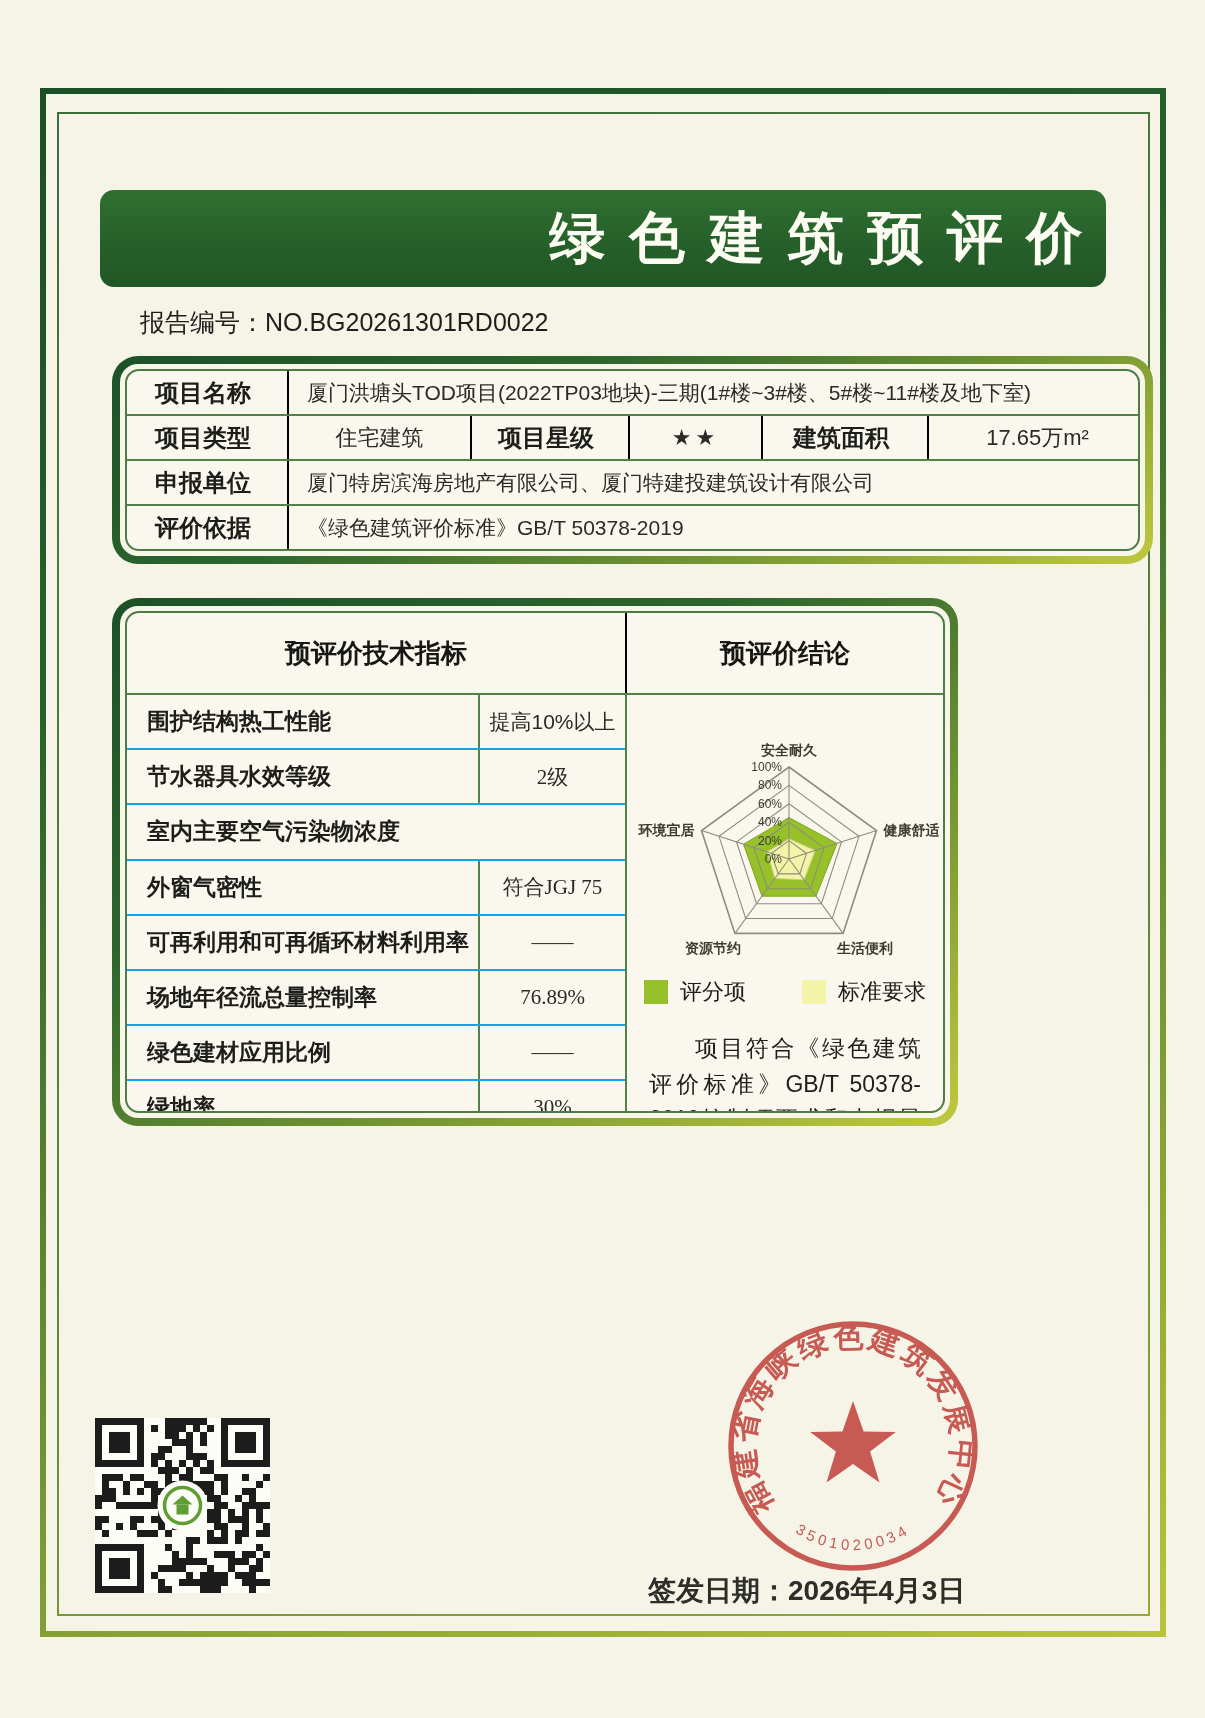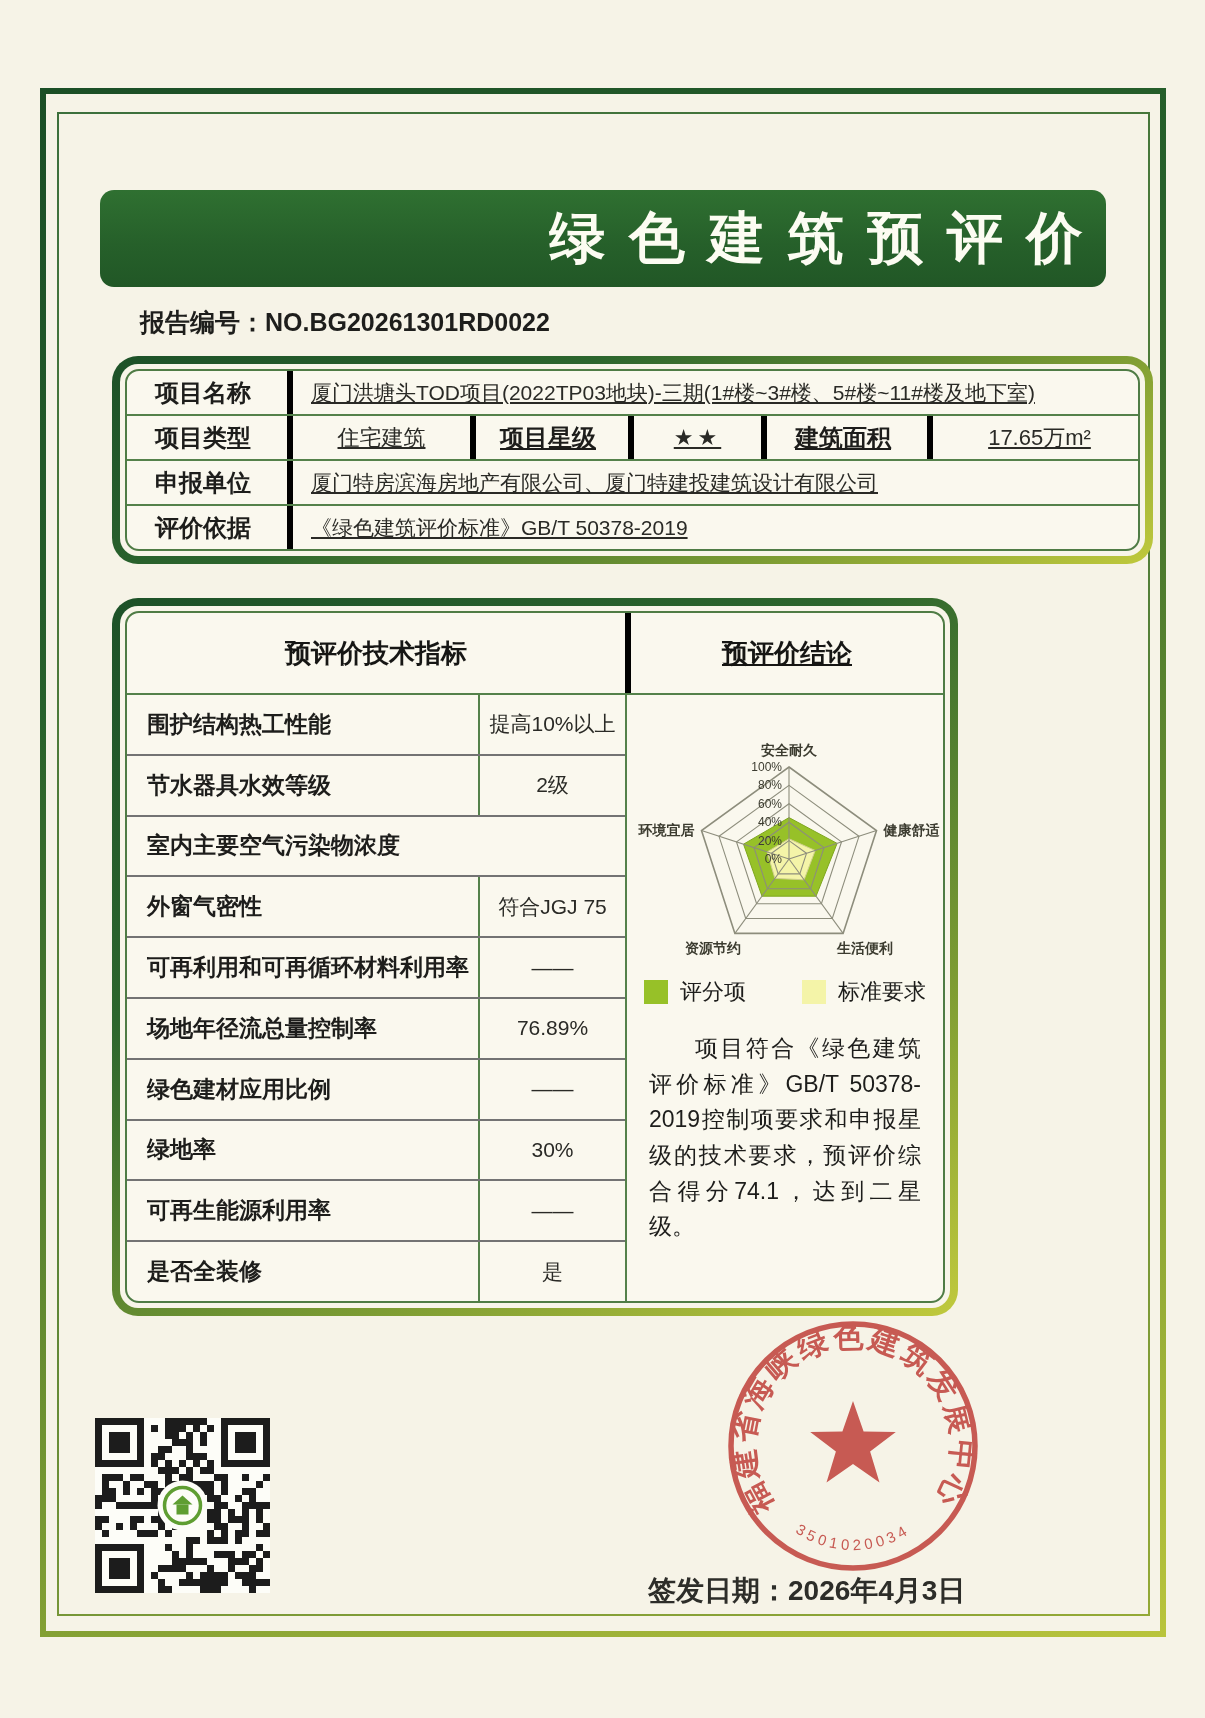--- a/index.html
+++ b/index.html
@@ -15,48 +15,48 @@
   .frame-thick-fill{position:absolute;left:6px;top:6px;right:6px;bottom:6px;background:#f6f3e7;}
   .frame-thin{position:absolute;left:57px;top:112px;width:1089px;height:1500px;
     border:2px solid #4d7a40;
     border-image:linear-gradient(160deg,#3c6f3c 0%,#5b8438 60%,#94a936 100%) 1;}
   
   .banner{position:absolute;left:100px;top:190px;width:1006px;height:97px;border-radius:14px;
     background:linear-gradient(180deg,#2f7031 0%,#26602a 55%,#215726 100%);
     display:flex;align-items:center;justify-content:flex-end;}
   .banner span{color:#fcfcf2;font-size:56px;font-weight:bold;letter-spacing:.42em;text-indent:.42em;}
   
-  .report-line{position:absolute;left:140px;top:306px;font-size:25px;font-weight:bold;color:#1e1e1c;}
+  .report-line{position:absolute;left:140px;top:306px;font-size:25px;font-weight:normal;color:#1e1e1c;}
   
   .tbl-frame{position:absolute;border-radius:26px;padding:8px;
     background:linear-gradient(150deg,#1d5128 0%,#2c652d 35%,#7d9c33 72%,#c0c93d 100%);
     box-sizing:border-box;}
   .tbl-mid{background:#f8f5e9;border-radius:18px;padding:5px;height:100%;box-sizing:border-box;}
   .tbl-inner{border:2px solid #4f7c45;border-radius:14px;height:100%;box-sizing:border-box;
     overflow:hidden;display:flex;flex-direction:column;background:#faf8ee;}
   
   #info-table{left:112px;top:356px;width:1041px;height:208px;}
   .info-row{flex:1;display:grid;align-items:center;gap:8px;}
   .info-row + .info-row{border-top:2px solid #54814a;}
   .row-1,.row-3,.row-4{grid-template-columns:152px 1fr;}
   .row-2{grid-template-columns:152px 175px 150px 125px 158px 1fr;}
   .cell{height:100%;display:flex;align-items:center;box-sizing:border-box;}
   .cell.lbl{justify-content:center;font-weight:bold;font-size:24px;color:#1d1d1b;}
   .cell.val{padding-left:18px;font-size:21px;color:#2a2a26;}
   .cell.ctr{justify-content:center;font-size:22px;color:#2a2a26;padding-left:8px;}
-  .vline{border-left:6px solid #000000;text-decoration:underline;}
+  .vline{border-left:2px solid #000000;}
   .star-cell{font-size:26px;letter-spacing:4px;color:#111;}
   
-  #main-table{left:112px;top:598px;width:846px;height:718px;}
+  #main-table{left:112px;top:598px;width:846px;height:528px;}
   .main-header{display:grid;grid-template-columns:498px 1fr;height:80px;border-bottom:2px solid #54814a;flex:0 0 auto;}
   .main-header .cell{justify-content:center;font-weight:bold;font-size:26px;color:#161614;}
   .main-body{flex:1;display:grid;grid-template-columns:498px 1fr;min-height:0;}
   .ind-rows{display:flex;flex-direction:column;}
   .ind-row{flex:1;display:grid;grid-template-columns:351px 1fr;}
-  .ind-row + .ind-row{border-top:2px solid #737373;}
+  .ind-row + .ind-row{border-top:2px solid #0ea5e9;font-family:Liberation Serif, serif;}
   .ind-label{display:flex;align-items:center;padding-left:20px;font-weight:bold;font-size:23px;color:#1d1d1b;box-sizing:border-box;}
   .ind-value{display:flex;align-items:center;justify-content:center;border-left:2px solid #54814a;font-size:21px;color:#2a2a26;}
   .concl-col{border-left:2px solid #54814a;display:flex;flex-direction:column;align-items:center;}
   #radar-chart{margin-top:14px;}
   .legend{display:flex;gap:56px;justify-content:center;margin-top:2px;}
   .legend-item{display:flex;align-items:center;gap:12px;}
   .legend-swatch{width:24px;height:24px;}
   .legend-label{font-size:22px;color:#1d1d1b;}
   .conclusion{margin-top:24px;padding:0 22px;font-size:23px;line-height:1.55;color:#1d1d1b;
     text-align:justify;text-indent:2em;}

